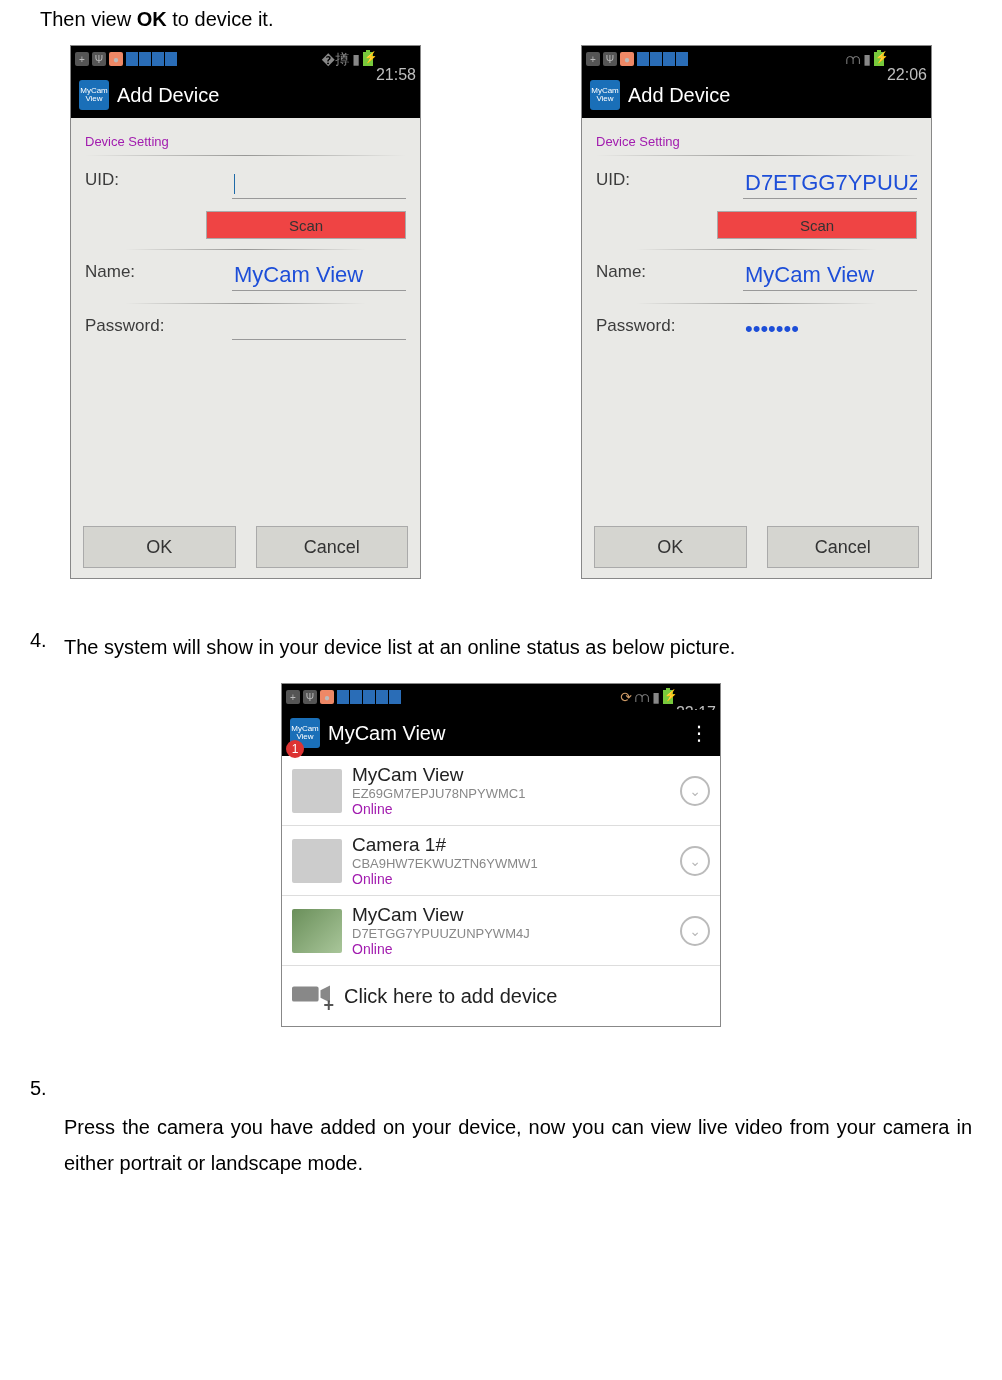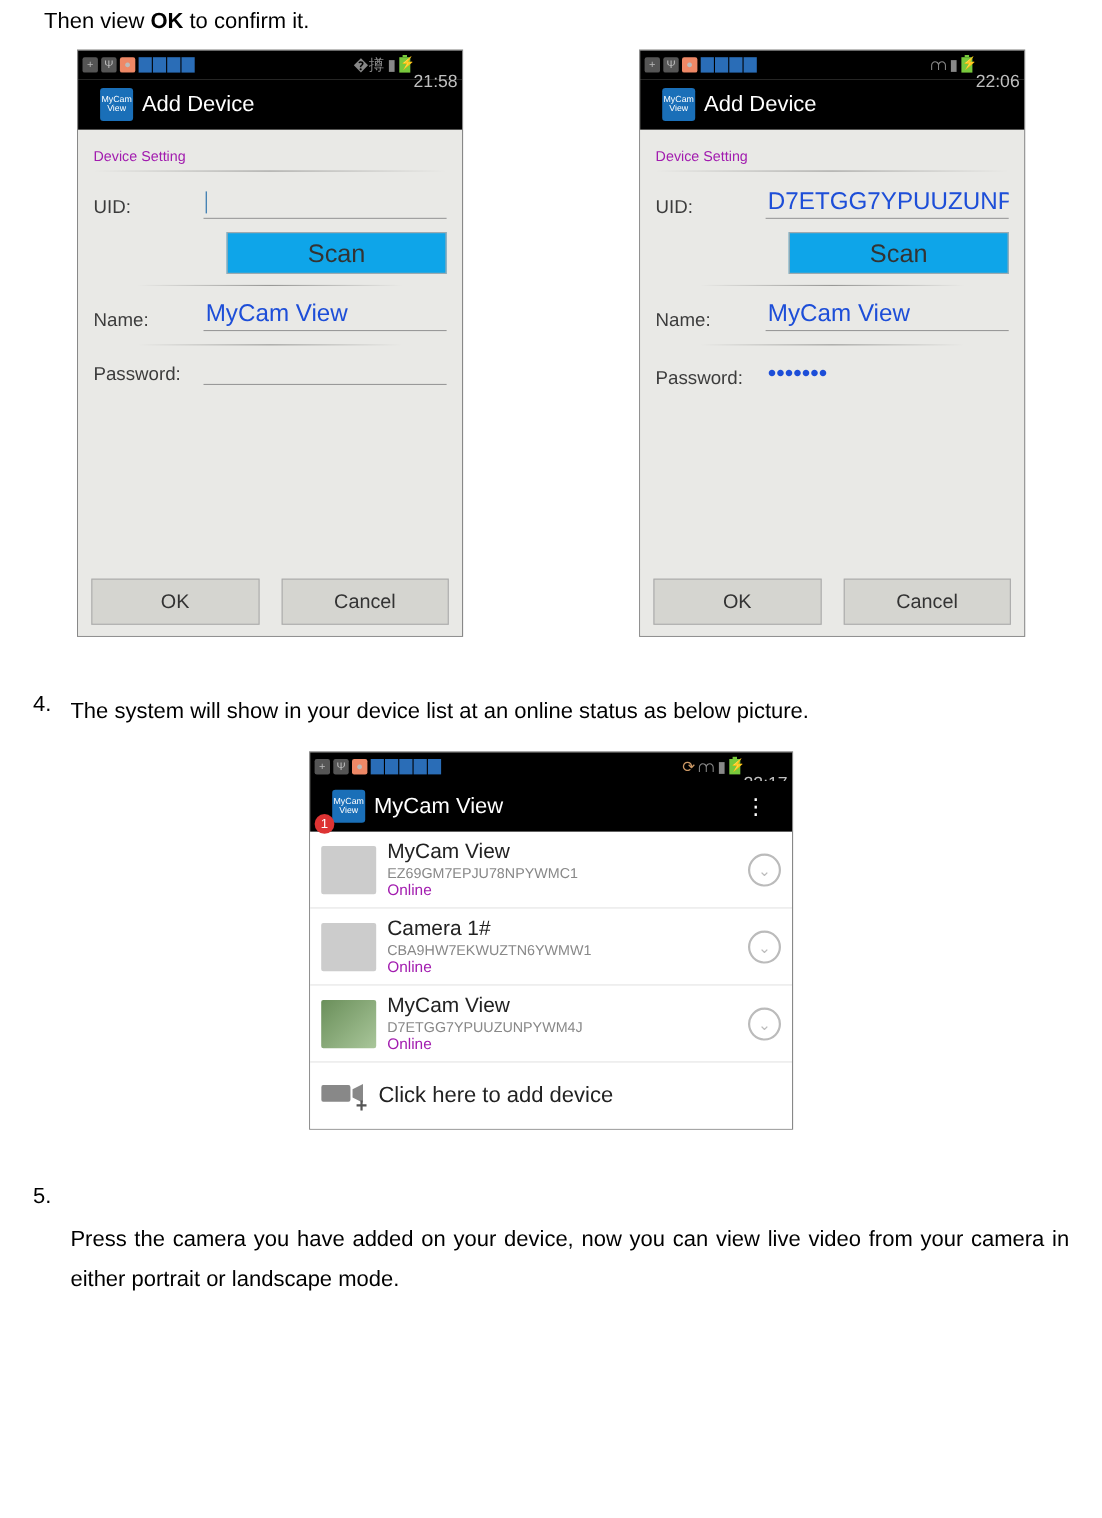--- a/index.html
+++ b/index.html
@@ -55,21 +55,21 @@
   .batt { width:10px; height:14px; background:#78c93c; position:relative; }
   .batt::after { content:""; position:absolute; top:-2px; left:3px; width:4px; height:2px; background:#78c93c;}
   .bolt { color:#fff; position:absolute; left:1px; top:-1px; font-size:11px;}
 
   
   .titlebar {
     height: 46px;
     background: #000;
     display: flex;
     align-items: center;
-    padding: 0 20px;
+    padding: 0 8px;
     gap: 8px;
   }
   .app-icon {
     width: 30px; height: 30px;
     background: #1a6fb8;
     border-radius: 3px;
     display:flex; align-items:center; justify-content:center;
     color:#fff; font-size:8px; text-align:center; line-height:1;
   }
   .titlebar-title {
@@ -95,22 +95,23 @@
     margin: 6px 0 2px 0;
   }
   .hr {
     height: 1px;
     background: linear-gradient(to right, rgba(0,0,0,0), rgba(0,0,0,0.35), rgba(0,0,0,0));
     margin: 6px 0 14px 0;
   }
   .hr.short { margin: 10px 40px 10px 40px; }
   .form-row {
     display:flex;
-    align-items:flex-end;
+    align-items:flex-start;
     margin: 12px 0;
+    gap: 47px;
   }
   .form-row .lbl {
     width: 100px;
     font-size: 17px;
     color: #3c3c3c;
   }
   .form-row .val {
     flex:1;
     font-size: 22px;
     color: #1d4ed8;
@@ -123,25 +124,25 @@
   .form-row .val.cursor::before {
     content:"";
     display:inline-block;
     width:1px; height:20px;
     background:#1e6aa8;
     vertical-align:middle;
   }
   .scan-row { display:flex; justify-content:flex-end; margin:4px 0 10px 0; }
   .scan-btn {
     width: 200px;
-    height: 38px;
-    background: #0ea5e9;
+    height: 28px;
+    background: #ef4444;
     border: 1px solid #aaa;
     display:flex; align-items:center; justify-content:center;
-    font-size:23px; color:#333;
+    font-size:15px; color:#333;
   }
   .bottombar {
     display:flex;
     gap: 20px;
     padding: 8px 12px 10px 12px;
     background:#e9e9e6;
   }
   .bottombar .btn {
     flex:1;
     height: 42px;
@@ -218,21 +219,21 @@
     color:#fff; font-size:12px;
     display:flex; align-items:center; justify-content:center;
   }
 </style>
 </head>
 <body>
 
 <div class="page">
 
   <p class="intro">
-    <span>Then view </span><b>OK</b><span> to confirm it.</span>
+    <span>Then view </span><b>OK</b><span> to device it.</span>
   </p>
 
   <div class="row-screens">
 
     <div class="screenshot">
       <div class="statusbar">
         <div class="sb-left">
           <span class="sb-icon">+</span>
           <span class="sb-icon">Ψ</span>
           <span class="sb-icon" style="background:#e86;">●</span>

